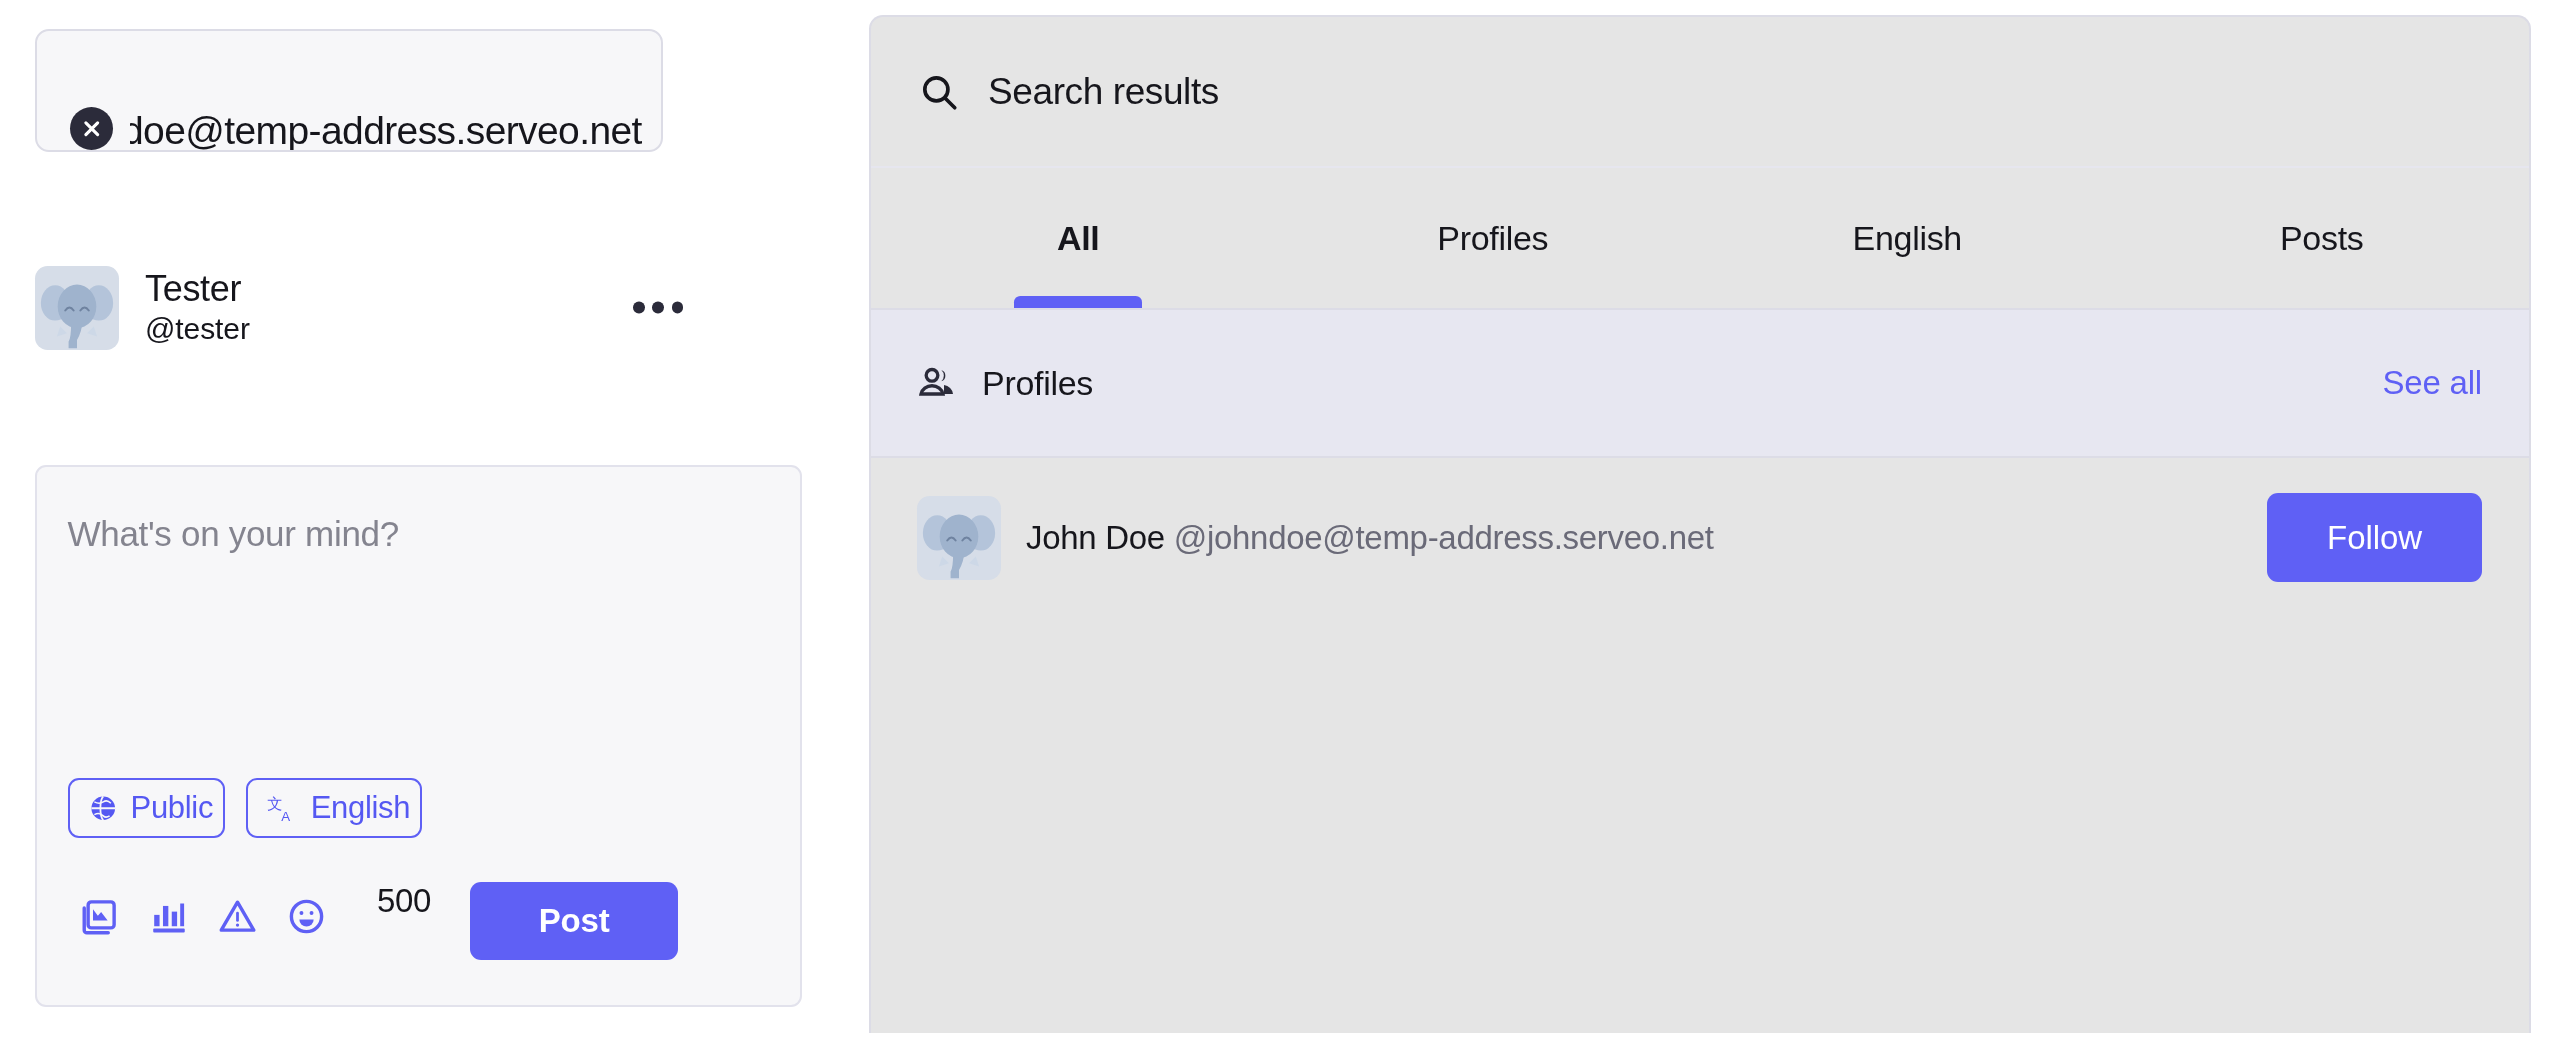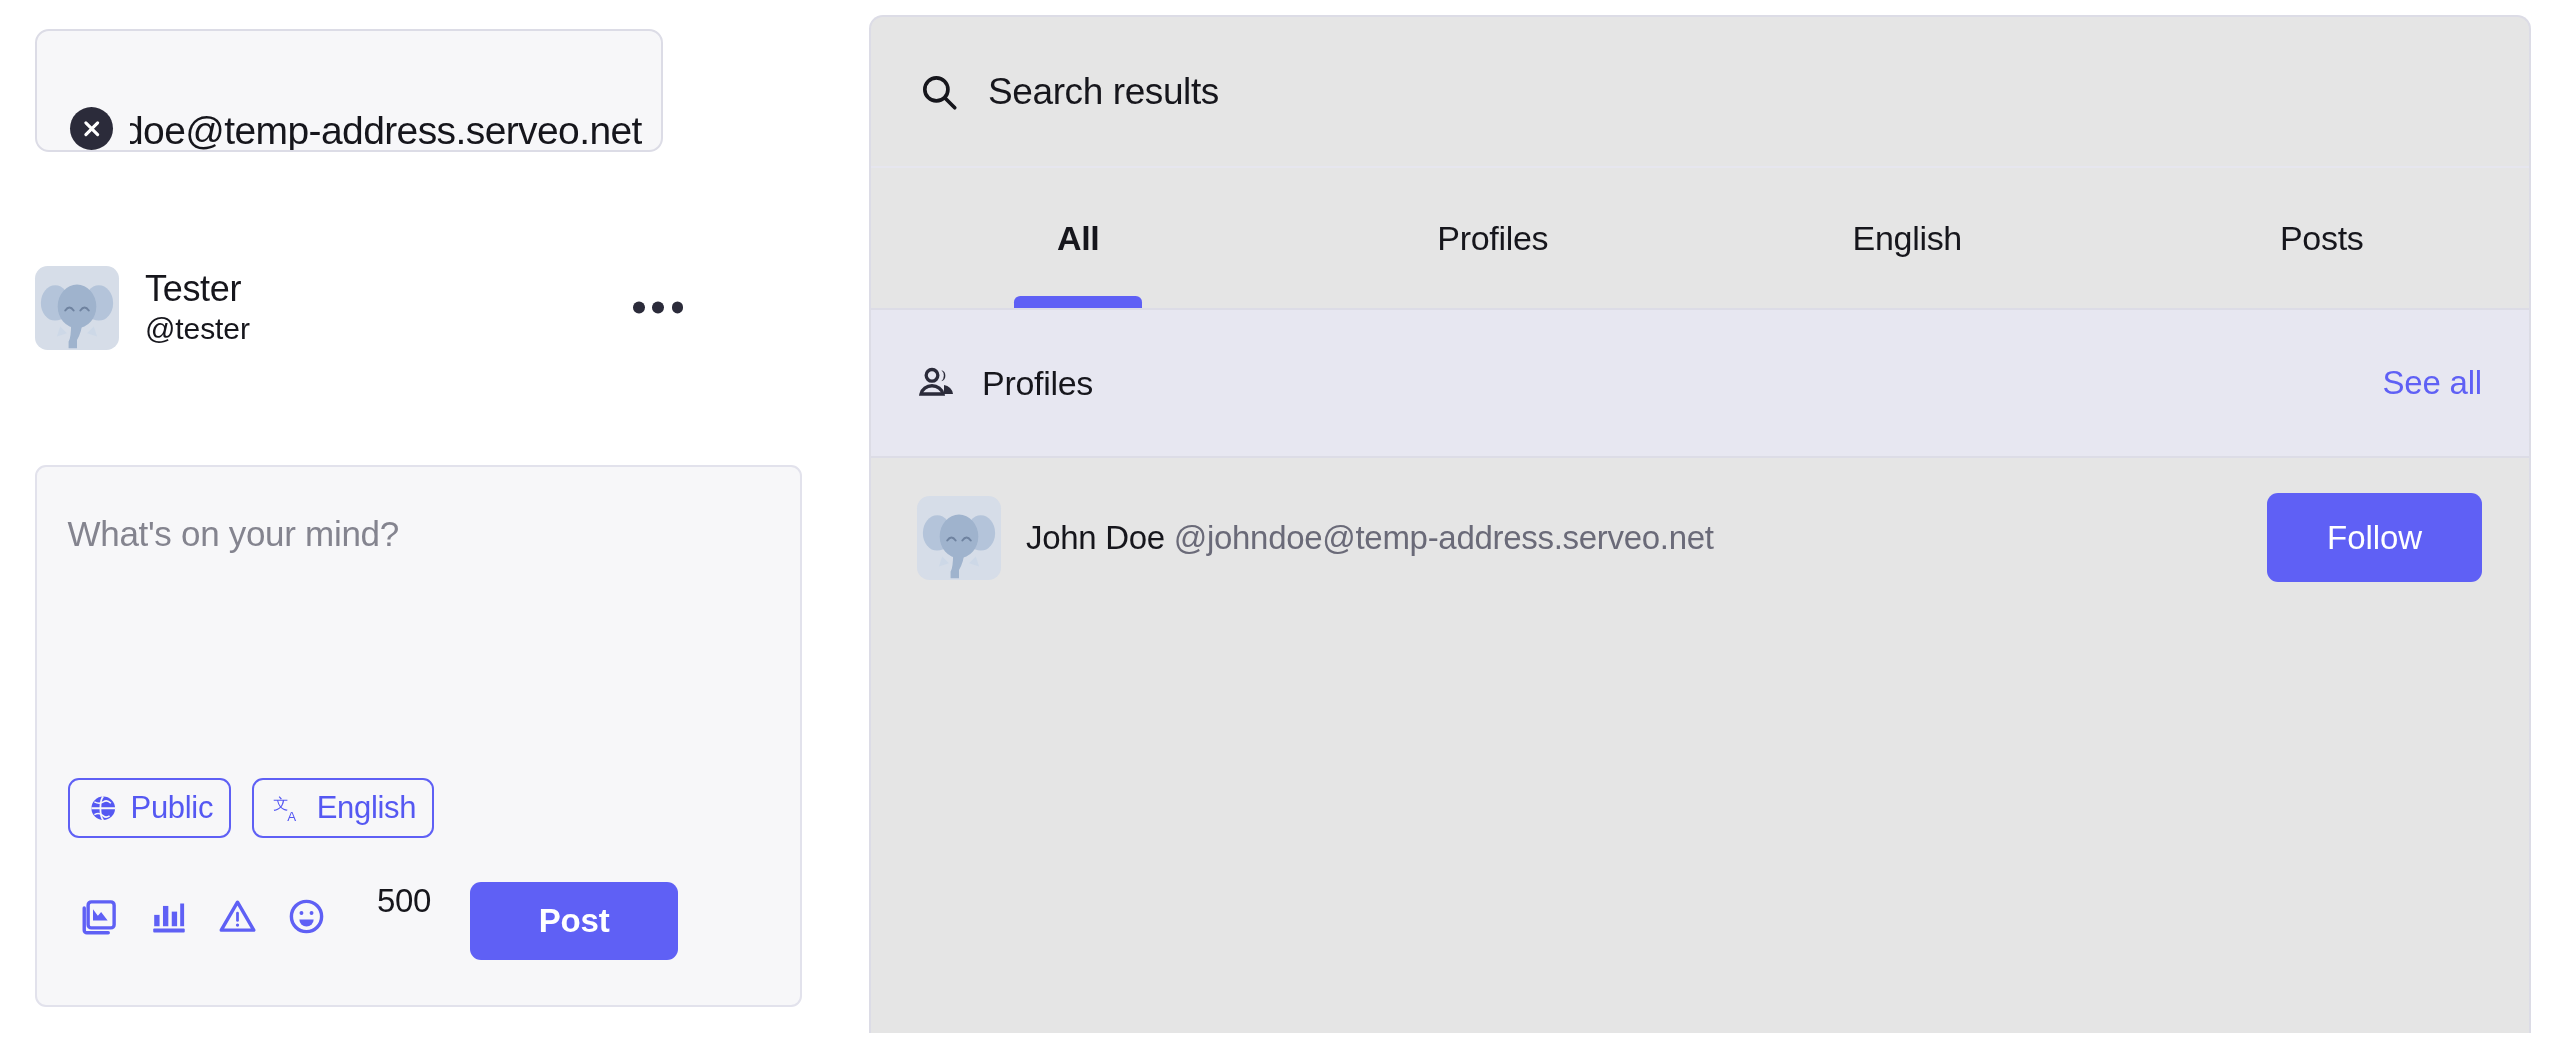--- a/index.html
+++ b/index.html
@@ -148,21 +148,21 @@
     top: 311px;
     display: flex;
     gap: 21px;
   }
   .pill {
     display: flex;
     align-items: center;
     gap: 12.5px;
     height: 60px;
     box-sizing: border-box;
-    padding: 0 16px 0 18px;
+    padding: 0 10px 0 18px;
     border: 2.8px solid #5f60f5;
     border-radius: 11px;
     color: #5558f2;
     font-size: 31px;
     letter-spacing: -0.3px;
     background: transparent;
     cursor: pointer;
     white-space: nowrap;
   }
   .pill svg { display: block; flex: none; }

